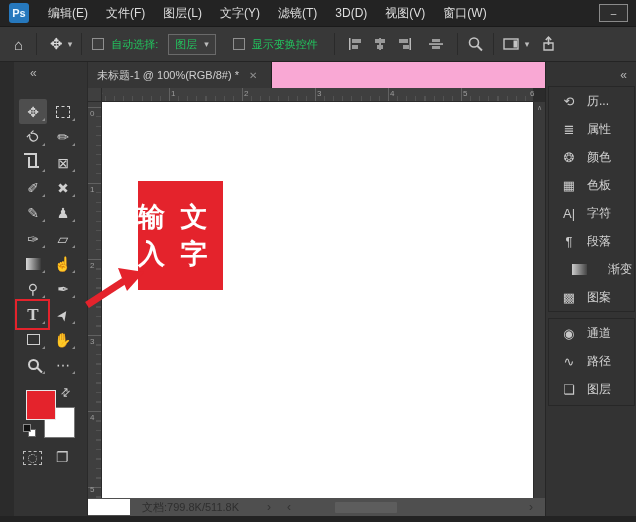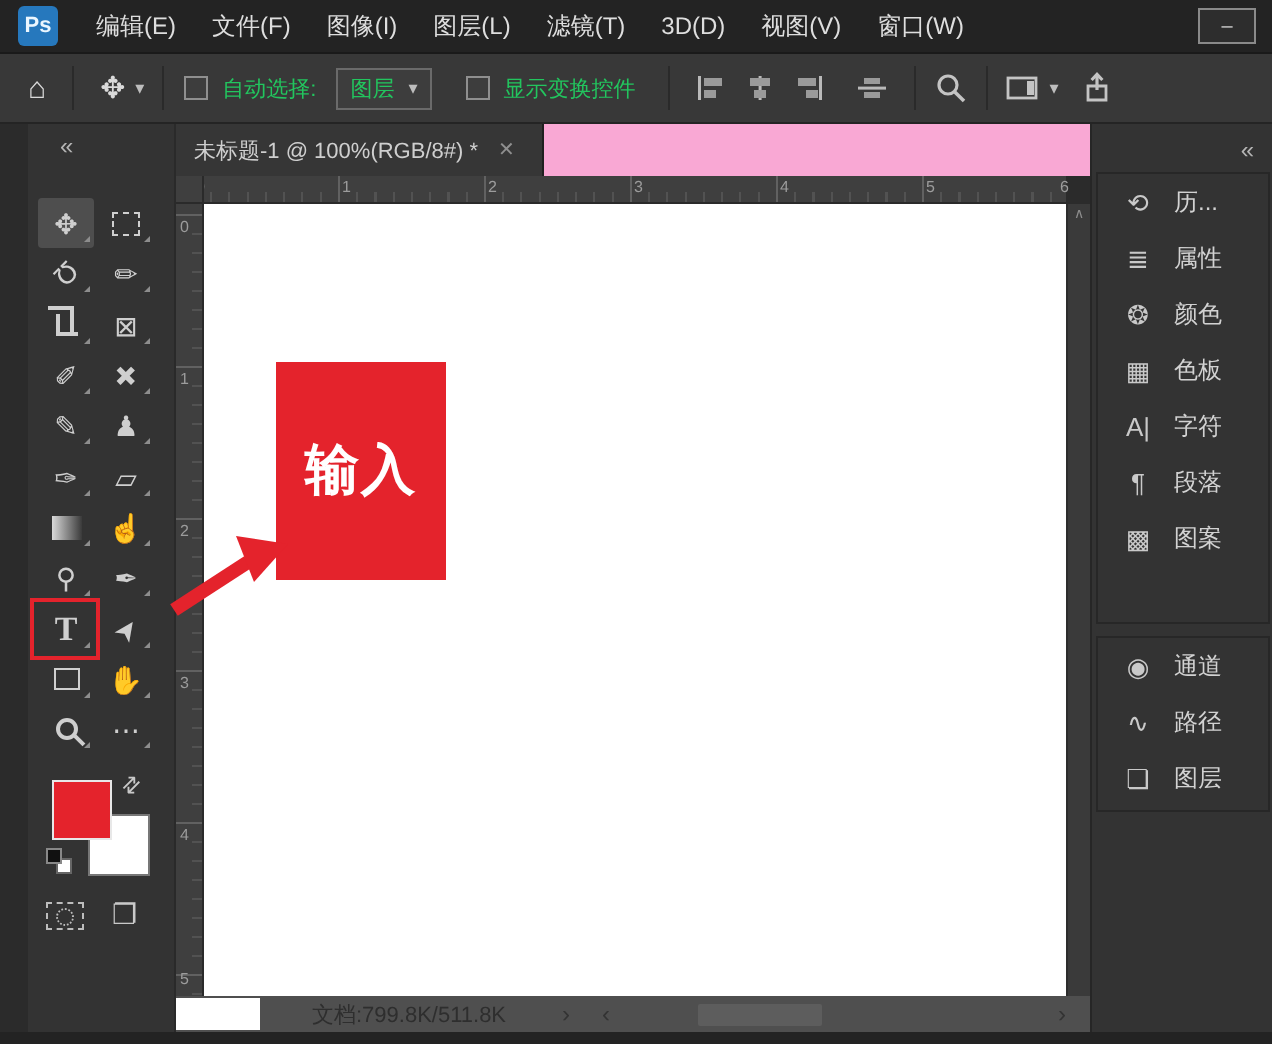--- a/index.html
+++ b/index.html
@@ -96,21 +96,21 @@
 
   
   .v-scroll{position:absolute;left:533px;top:102px;width:12px;height:396px;background:#3a3a3a;
     border-left:1px solid #2c2c2c;text-align:center}
   .scroll-up{color:#8d8d8d;font-size:7px;line-height:11px}
 
   
   .statusbar{position:absolute;left:88px;top:498px;width:457px;height:18px;background:#4f4f4f;
     display:flex;align-items:center;font-size:11px;color:#2e2e2e}
   .zoom-field{width:42px;height:16px;background:#fff;border:none;font-size:10px;color:#333;padding:0 3px}
-  .doc-info{margin-left:26px;white-space:nowrap}
+  .doc-info{margin-left:12px;white-space:nowrap}
   .sb-chev{color:#333;font-size:12px;line-height:16px}
   .h-thumb{width:62px;height:11px;background:#5d5d5d;margin-left:44px;border-radius:1px}
   .bottom-edge{position:absolute;left:0;top:516px;width:636px;height:6px;background:#232323}
 
   
   .right-panel{position:absolute;left:545px;top:62px;width:91px;height:454px;background:#333;
     border-left:1px solid #262626}
   .panel-collapse{position:absolute;right:9px;top:6px;color:#b5b5b5;font-size:12px}
   .pgroup{position:absolute;left:2px;width:87px;border:1px solid #272727;background:#333}
   .g1{top:24px;height:226px}
@@ -122,22 +122,22 @@
 </style>
 </head>
 <body>
 
 <div class="app">
 
   <div class="menubar">
     <div class="ps-logo">Ps</div>
     <div class="menu-item">编辑(E)</div>
     <div class="menu-item">文件(F)</div>
-    <div class="menu-item">图像(I)</div>
     <div class="menu-item">图层(L)</div>
+    <div class="menu-item">文字(Y)</div>
     <div class="menu-item">滤镜(T)</div>
     <div class="menu-item">3D(D)</div>
     <div class="menu-item">视图(V)</div>
     <div class="menu-item">窗口(W)</div>
     <div class="win-controls">
       <div class="win-btn">–</div>
 
     </div>
   </div>
 
@@ -298,20 +298,21 @@
     <span class="v-num" style="top:159px">2</span>
     <span class="v-num" style="top:235px">3</span>
     <span class="v-num" style="top:311px">4</span>
     <span class="v-num" style="top:383px">5</span>
   </div>
   <div class="corner"></div>
 
   <div class="canvas"></div>
   <div class="text-layer">
     <span>输入</span>
+    <span>文字</span>
   </div>
   <svg class="arrow-svg" width="64" height="54">
     <line x1="3" y1="47" x2="40" y2="23" stroke="#e4232c" stroke-width="7"></line>
     <polygon points="34,10 60,14 43,33" fill="#e4232c"></polygon>
   </svg>
 
   <div class="v-scroll">
     <div class="scroll-up">∧</div>
   </div>
 
@@ -346,20 +347,24 @@
       </div>
       <div class="p-item">
         <span class="p-icon">A|</span>
         <span class="p-label">字符</span>
       </div>
       <div class="p-item">
         <span class="p-icon">¶</span>
         <span class="p-label">段落</span>
       </div>
       <div class="p-item">
+        <span class="p-grad"></span>
+        <span class="p-label" style="margin-left:24px">渐变</span>
+      </div>
+      <div class="p-item">
         <span class="p-icon">▩</span>
         <span class="p-label">图案</span>
       </div>
     </div>
     <div class="pgroup g2">
       <div class="p-item">
         <span class="p-icon">◉</span>
         <span class="p-label">通道</span>
       </div>
       <div class="p-item">

